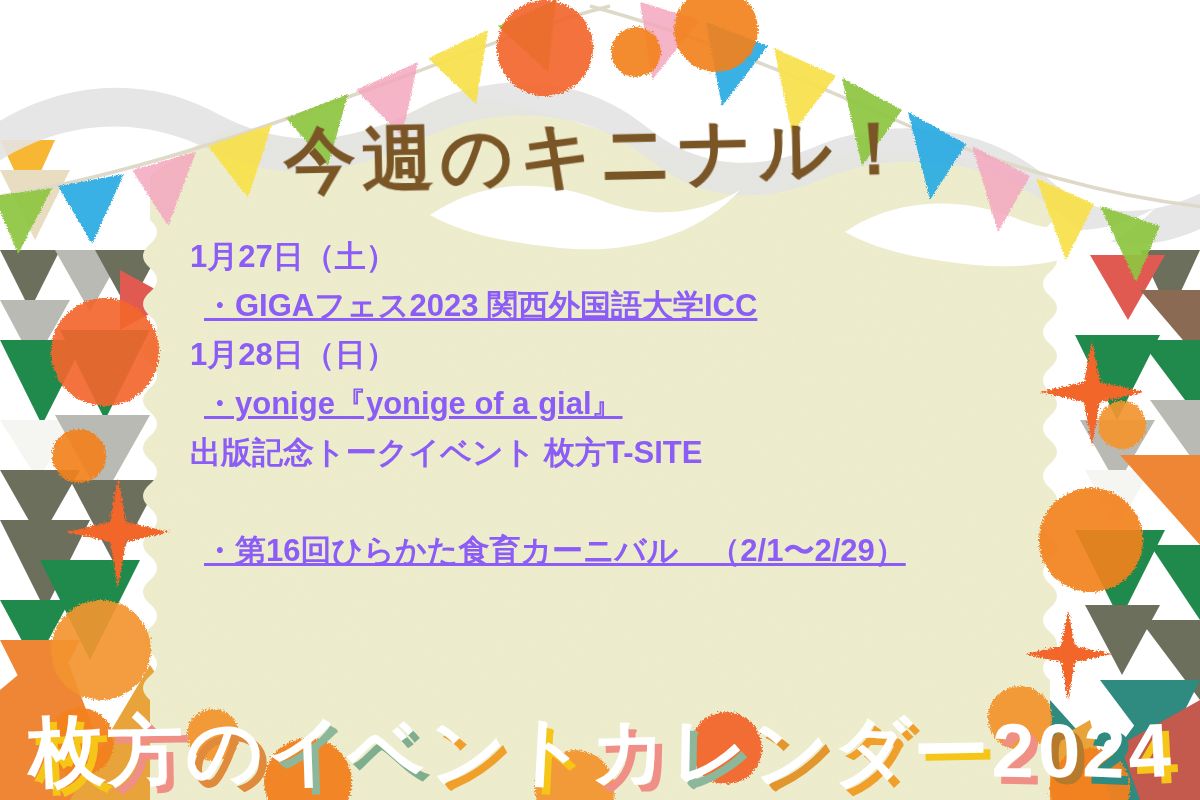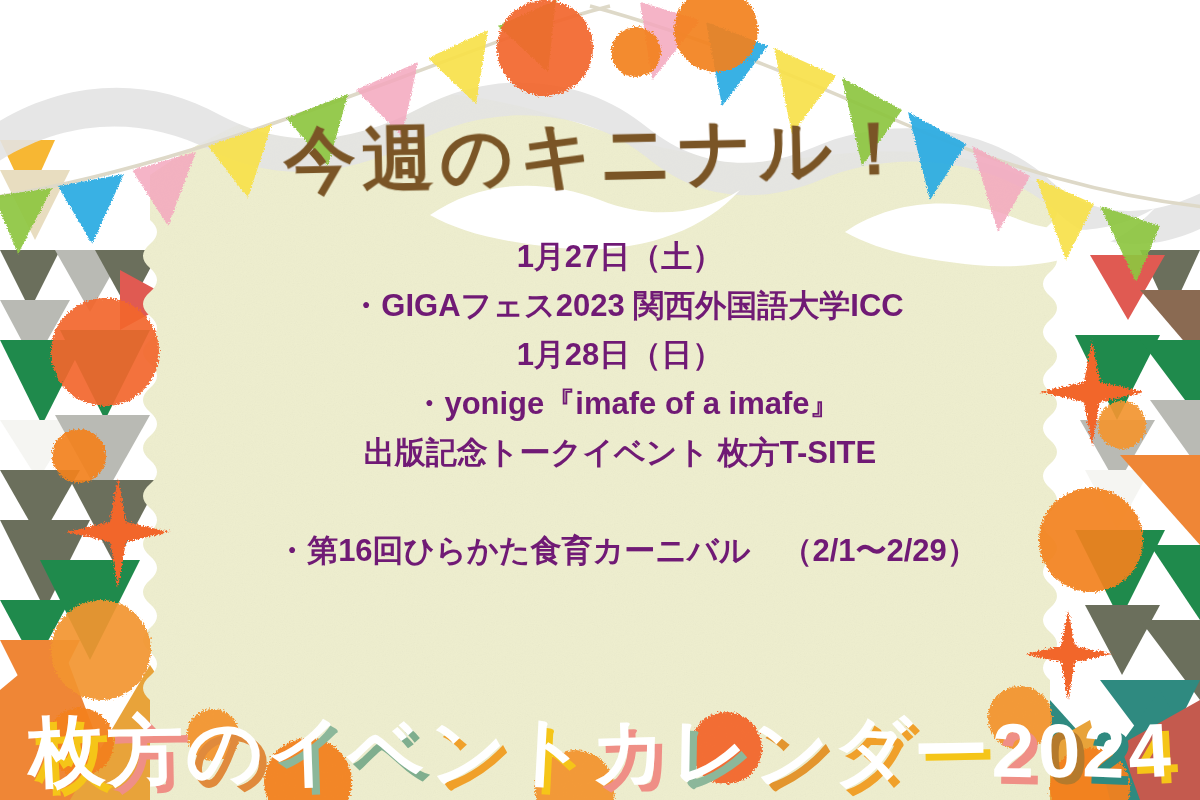--- a/index.html
+++ b/index.html
@@ -25,29 +25,28 @@
     color:#7a5526;
     line-height:1;
     white-space:nowrap;
     transform:rotate(-1.2deg);
     text-shadow:0 1px 0 rgba(0,0,0,.04);
   }
 
   
   .body-block{
     position:absolute;left:190px;top:232px;width:860px;
-    color:#701a75;
+    color:#8b5cf6;
     font-weight:bold;
     font-size:31px;
     line-height:49px;
     white-space:nowrap;
-    text-align:center;
   }
   .ln{display:block;}
-  .ln.indent{padding-left:14px;}
+  .ln.indent{padding-left:14px;text-decoration:underline;}
   .ln.gap{height:49px;}
 
   
   .banner{
     position:absolute;left:0;bottom:-6px;width:1200px;height:110px;
     white-space:nowrap;
     font-size:76px;font-weight:bold;letter-spacing:1px;
     line-height:110px;
     text-align:center;
   }
@@ -261,21 +260,21 @@
 
     </g>
   </svg>
 
   <div class="headline">今週のキニナル！</div>
 
   <div class="body-block">
     <span class="ln">1月27日（土）</span>
     <span class="ln indent">・GIGAフェス2023 関西外国語大学ICC</span>
     <span class="ln">1月28日（日）</span>
-    <span class="ln indent">・yonige『imafe of a imafe』</span>
+    <span class="ln indent">・yonige『yonige of a gial』</span>
     <span class="ln">出版記念トークイベント 枚方T-SITE</span>
     <span class="ln gap"></span>
     <span class="ln indent">・第16回ひらかた食育カーニバル　（2/1〜2/29）</span>
   </div>
 
   <div class="banner" id="banner"><span class="c0" style="transform: rotate(-3deg);">枚</span><span class="c1" style="transform: rotate(-1deg);">方</span><span class="c2" style="transform: rotate(1deg);">の</span><span class="c3" style="transform: rotate(-2deg);">イ</span><span class="c4" style="transform: rotate(2deg);">ベ</span><span class="c5" style="transform: rotate(-1deg);">ン</span><span class="c6" style="transform: rotate(3deg);">ト</span><span class="c7" style="transform: rotate(-2deg);">カ</span><span class="c8" style="transform: rotate(1deg);">レ</span><span class="c9" style="transform: rotate(-3deg);">ン</span><span class="c10" style="transform: rotate(2deg);">ダ</span><span class="c11" style="transform: rotate(-1deg);">ー</span><span class="c12" style="transform: rotate(1deg);">2</span><span class="c13" style="transform: rotate(-2deg);">0</span><span class="c14" style="transform: rotate(2deg);">2</span><span class="c0" style="transform: rotate(-3deg);">4</span></div>
 
 </div>
 
 </body></html>

